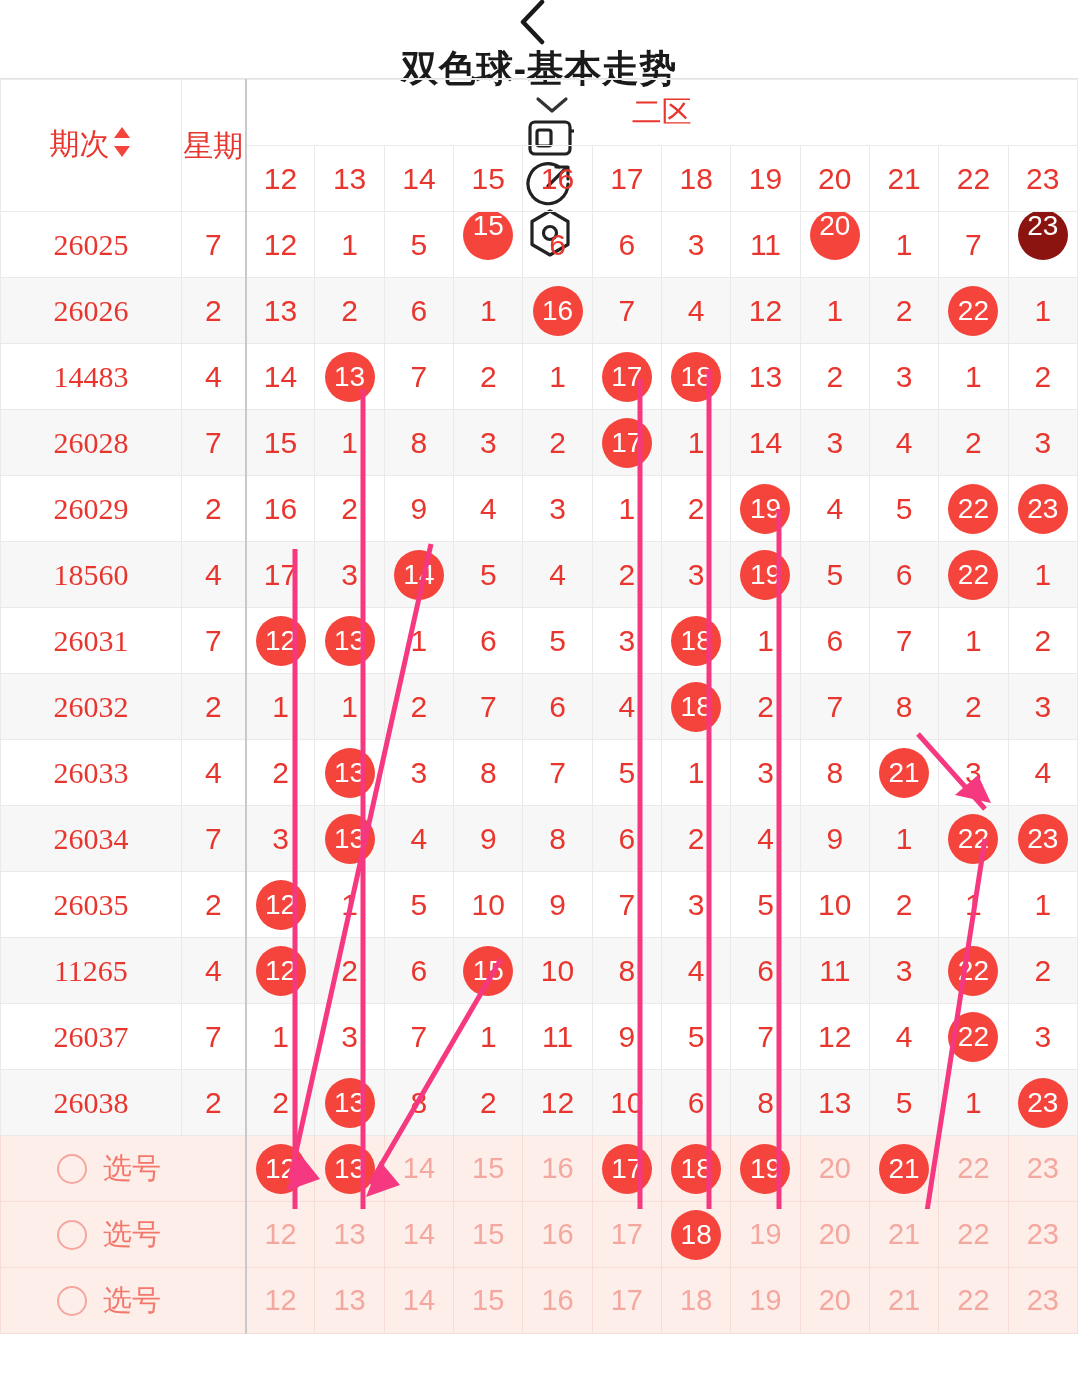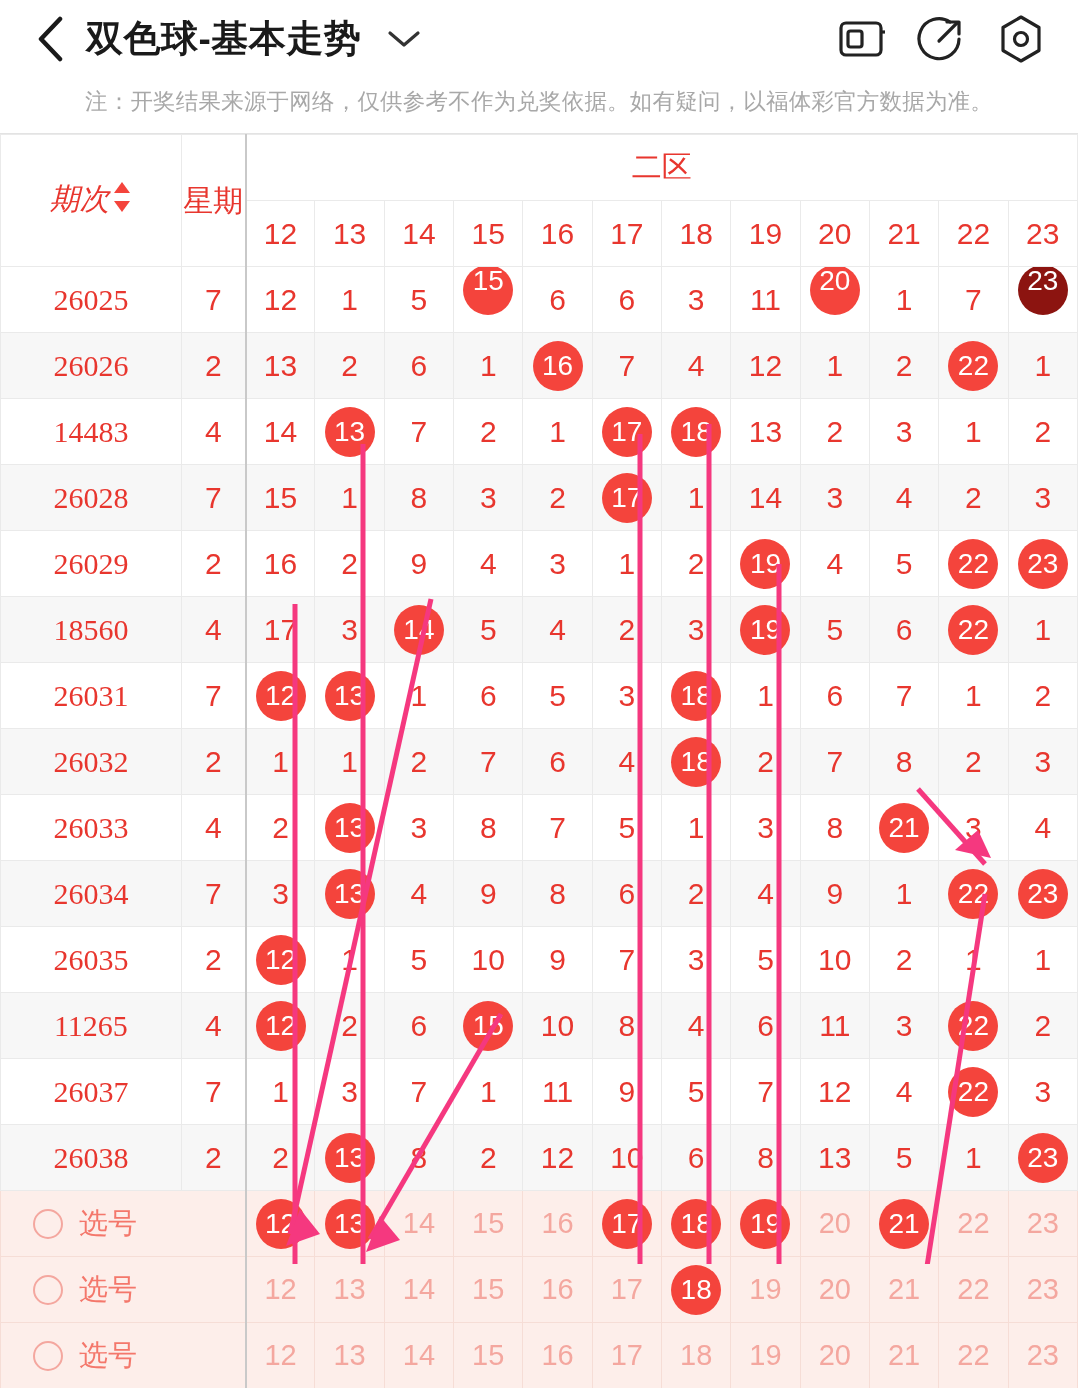--- a/index.html
+++ b/index.html
@@ -11,20 +11,21 @@
   }
   .app { position: relative; width: 1078px; height: 1388px; }
 
   
   .header {
     height: 78px;
     display: flex;
     align-items: center;
     padding: 0 28px;
     background: #ffffff;
+    flex-direction: column;
   }
   .back-icon {
     width: 44px; height: 44px;
     display: flex; align-items: center; justify-content: center;
     margin-right: 14px;
   }
   .back-icon svg { display: block; }
   .title {
     font-size: 37px;
     font-weight: bold;
@@ -71,21 +72,21 @@
     height: 66px;
     padding: 0;
   }
   
   .th-period, .th-week {
     color: #333;
     font-size: 26px;
     background: #fff;
     border-bottom: 1px solid #eaeaea;
   }
-  .th-period { width: 180px; font-size: 27px; font-style: italic; }
+  .th-period { width: 180px; font-size: 27px; }
   .th-week   { width: 64px; font-size: 27px; line-height: 1.05; }
   .zone-head {
     color: #333;
     font-size: 29px;
     height: 56px;
     border-bottom: 1px solid #eaeaea;
   }
   .num-head {
     color: #555;
     font-size: 29px;
@@ -123,21 +124,21 @@
   tr.select-row td {
     background: #fdeeea;
     color: #f4a79f;
     font-size: 29px;
     height: 66px;
     border-color: #f6ddd6;
   }
   tr.select-row td.period {
     color: #f4776b;
     text-align: left;
-    padding-left: 32px;
+    padding-left: 56px;
   }
   .sel-circle {
     display: inline-block;
     width: 30px; height: 30px;
     border: 2px solid #f4a79f;
     border-radius: 50%;
     vertical-align: middle;
     margin-right: 16px;
   }
   .sel-label { vertical-align: middle; font-size: 29px; color: #f4776b; }
@@ -188,21 +189,20 @@
       </svg>
     </div>
     <div class="header-icon">
       <svg width="48" height="50" viewBox="0 0 48 50">
         <path d="M24 3 L42 13.5 L42 36.5 L24 47 L6 36.5 L6 13.5 Z" fill="none" stroke="#222" stroke-width="3.2" stroke-linejoin="round"></path>
         <circle cx="24" cy="25" r="6.5" fill="none" stroke="#222" stroke-width="3.2"></circle>
       </svg>
     </div>
   </div>
 
-  <div class="notice">注：开奖结果来源于网络，仅供参考不作为兑奖依据。如有疑问，以福体彩官方数据为准。</div>
 
   <div class="table-wrap">
     <table class="grid">
       <colgroup>
         <col style="width:180px">
         <col style="width:64px">
         <col style="width:69px">
           <col style="width:69px">
           <col style="width:69px">
           <col style="width:69px">

